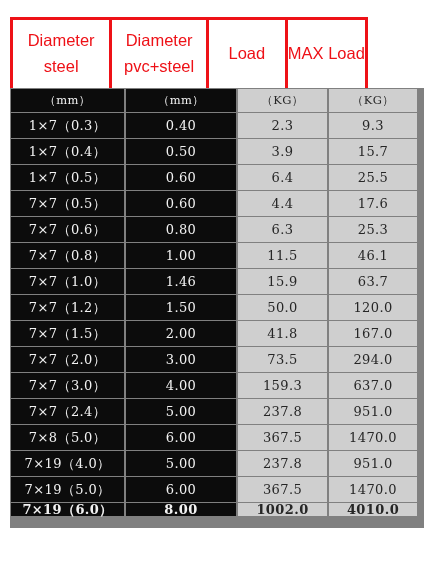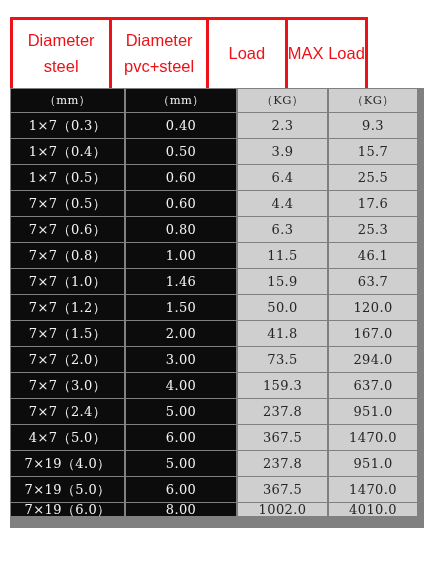--- a/index.html
+++ b/index.html
@@ -67,21 +67,21 @@
     box-sizing: border-box;
     display: flex;
     align-items: center;
     justify-content: center;
     font-family: "DejaVu Serif", serif;
     font-size: 13px;
     letter-spacing: 0.4px;
     white-space: nowrap;
     margin: 1px 1px 0 1px;
   }
-  .row:last-child .cell { margin-bottom: 12px; }
+  .row:last-child .cell { margin-bottom: 12px; font-weight: bold; }
   .cell.dark {
     background: #0c0c0c;
     color: #f2f2f2;
   }
   .cell.light {
     background: #cfcfcf;
     color: #262626;
     text-align: right;
   }
   .cell.c1 { width: 113px; }
@@ -203,21 +203,21 @@
     </div>
 
     <div class="row">
       <div class="cell c1 dark">7×7（2.4）</div>
       <div class="cell c2 dark">5.00</div>
       <div class="cell c3 light">237.8</div>
       <div class="cell c4 light">951.0</div>
     </div>
 
     <div class="row">
-      <div class="cell c1 dark">4×7（5.0）</div>
+      <div class="cell c1 dark">7×8（5.0）</div>
       <div class="cell c2 dark">6.00</div>
       <div class="cell c3 light">367.5</div>
       <div class="cell c4 light">1470.0</div>
     </div>
 
     <div class="row">
       <div class="cell c1 dark">7×19（4.0）</div>
       <div class="cell c2 dark">5.00</div>
       <div class="cell c3 light">237.8</div>
       <div class="cell c4 light">951.0</div>

